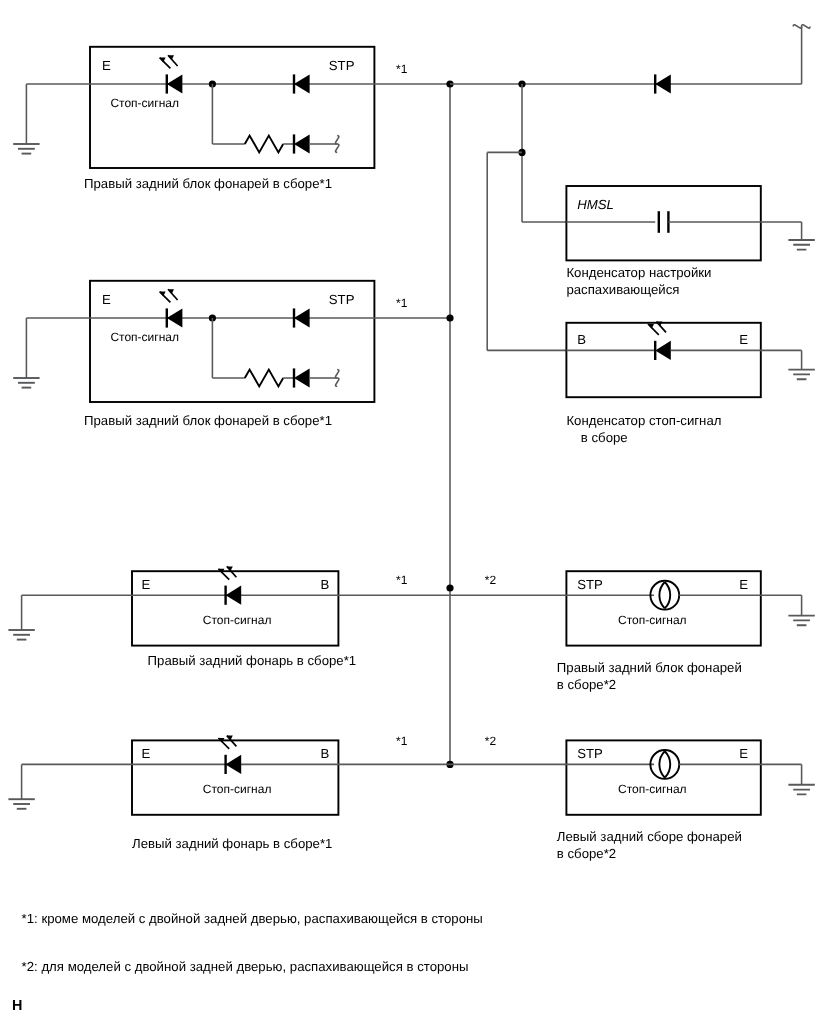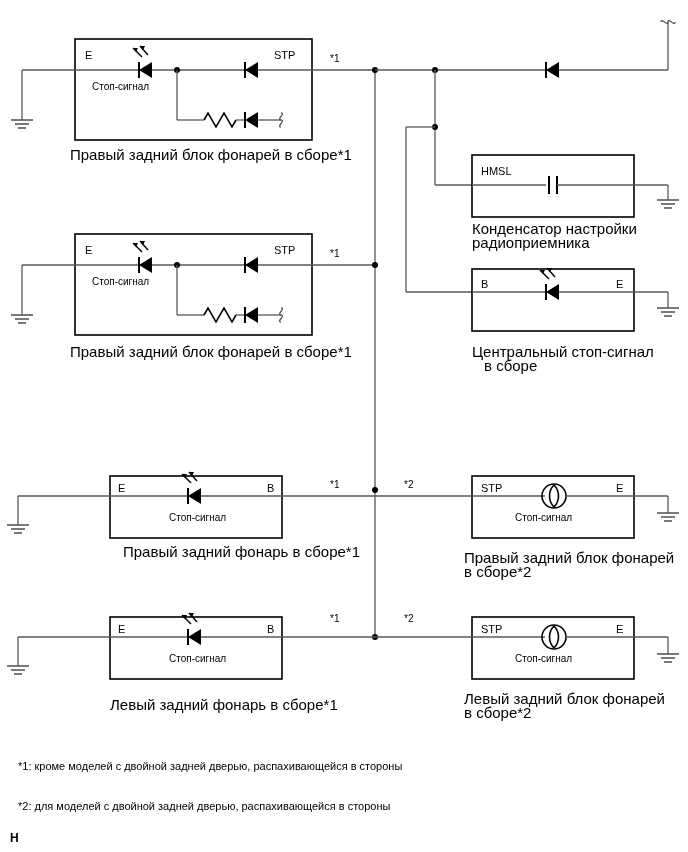--- a/index.html
+++ b/index.html
@@ -4,21 +4,21 @@
 <style>
   html,body{margin:0;padding:0;background:#ffffff;}
   body{
     width:688px;height:852px;position:relative;overflow:hidden;
     font-family:"Liberation Sans","DejaVu Sans",sans-serif;
     color:#000;
   }
   #diagram{position:absolute;left:0;top:0;width:688px;height:852px;}
   .txt{position:absolute;white-space:pre;font-size:10px;line-height:13px;color:#000;}
   .txt.star{font-size:10px;}
-  .txt.cap{font-size:15px;text-align:center;}
+  .txt.cap{font-size:11px;text-align:center;}
   .txt.pin{font-size:11px;}
   .txt.foot{font-size:11px;}
   .txt.hmark{font-size:12px;font-weight:bold;}
 </style>
 </head>
 <body>
 
 <svg id="diagram" viewBox="0 0 688 852" xmlns="http://www.w3.org/2000/svg">
   <defs>
     <g id="gnd">
@@ -212,27 +212,27 @@
 <div class="txt" style="left:92px;top:80px;">Стоп-сигнал</div>
 <div class="txt star" style="left:330px;top:52px;">*1</div>
 <div class="txt cap" style="left:70px;top:148px;">Правый задний блок фонарей в сборе*1</div>
 
 <div class="txt pin" style="left:85px;top:244px;">E</div>
 <div class="txt pin" style="left:274px;top:244px;">STP</div>
 <div class="txt" style="left:92px;top:275px;">Стоп-сигнал</div>
 <div class="txt star" style="left:330px;top:247px;">*1</div>
 <div class="txt cap" style="left:70px;top:345px;">Правый задний блок фонарей в сборе*1</div>
 
-<div class="txt pin" style="left:481px;top:165px;">HMSL</div>
+<div class="txt pin" style="left:481px;top:165px;font-style:italic;">HMSL</div>
 <div class="txt cap" style="left:472px;top:222px;">Конденсатор настройки</div>
-<div class="txt cap" style="left:472px;top:236px;">радиоприемника</div>
+<div class="txt cap" style="left:472px;top:236px;">распахивающейся</div>
 
 <div class="txt pin" style="left:481px;top:278px;">B</div>
 <div class="txt pin" style="left:616px;top:278px;">E</div>
-<div class="txt cap" style="left:472px;top:345px;">Центральный стоп-сигнал</div>
+<div class="txt cap" style="left:472px;top:345px;">Конденсатор стоп-сигнал</div>
 <div class="txt cap" style="left:472px;top:359px;padding-left:12px;">в сборе</div>
 
 <div class="txt pin" style="left:118px;top:482px;">E</div>
 <div class="txt pin" style="left:267px;top:482px;">B</div>
 <div class="txt" style="left:169px;top:511px;">Стоп-сигнал</div>
 <div class="txt star" style="left:330px;top:478px;">*1</div>
 <div class="txt cap" style="left:110px;top:545px;margin-left:13px;">Правый задний фонарь в сборе*1</div>
 
 <div class="txt star" style="left:404px;top:478px;">*2</div>
 <div class="txt pin" style="left:481px;top:482px;">STP</div>
@@ -244,19 +244,19 @@
 <div class="txt pin" style="left:118px;top:623px;">E</div>
 <div class="txt pin" style="left:267px;top:623px;">B</div>
 <div class="txt" style="left:169px;top:652px;">Стоп-сигнал</div>
 <div class="txt star" style="left:330px;top:612px;">*1</div>
 <div class="txt cap" style="left:110px;top:686px;margin-top:12px;">Левый задний фонарь в сборе*1</div>
 
 <div class="txt star" style="left:404px;top:612px;">*2</div>
 <div class="txt pin" style="left:481px;top:623px;">STP</div>
 <div class="txt pin" style="left:616px;top:623px;">E</div>
 <div class="txt" style="left:515px;top:652px;">Стоп-сигнал</div>
-<div class="txt cap" style="left:464px;top:692px;">Левый задний блок фонарей</div>
+<div class="txt cap" style="left:464px;top:692px;">Левый задний сборе фонарей</div>
 <div class="txt cap" style="left:464px;top:706px;">в сборе*2</div>
 
 <div class="txt foot" style="left:18px;top:760px;">*1: кроме моделей с двойной задней дверью, распахивающейся в стороны</div>
 <div class="txt foot" style="left:18px;top:800px;">*2: для моделей с двойной задней дверью, распахивающейся в стороны</div>
 
 <div class="txt hmark" style="left:10px;top:832px;">H</div>
 
 </body></html>

